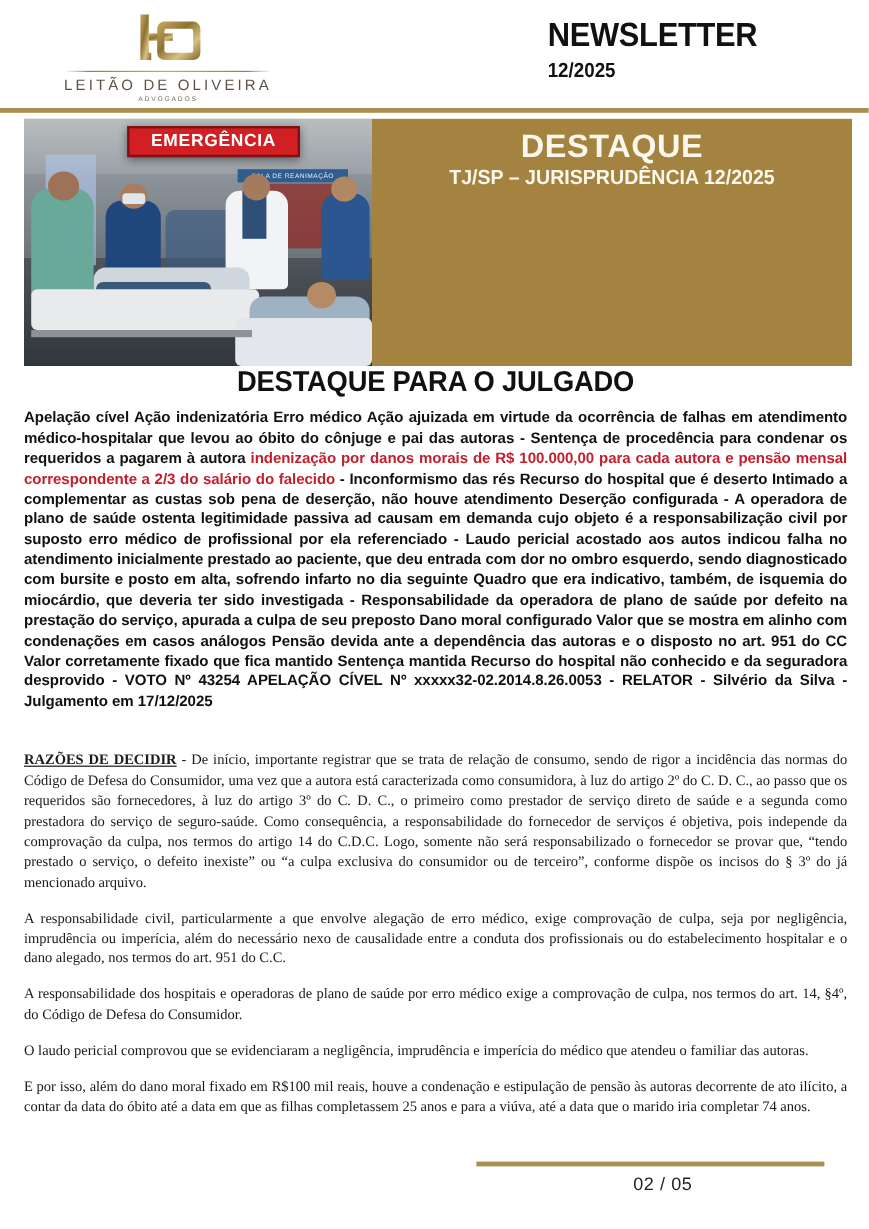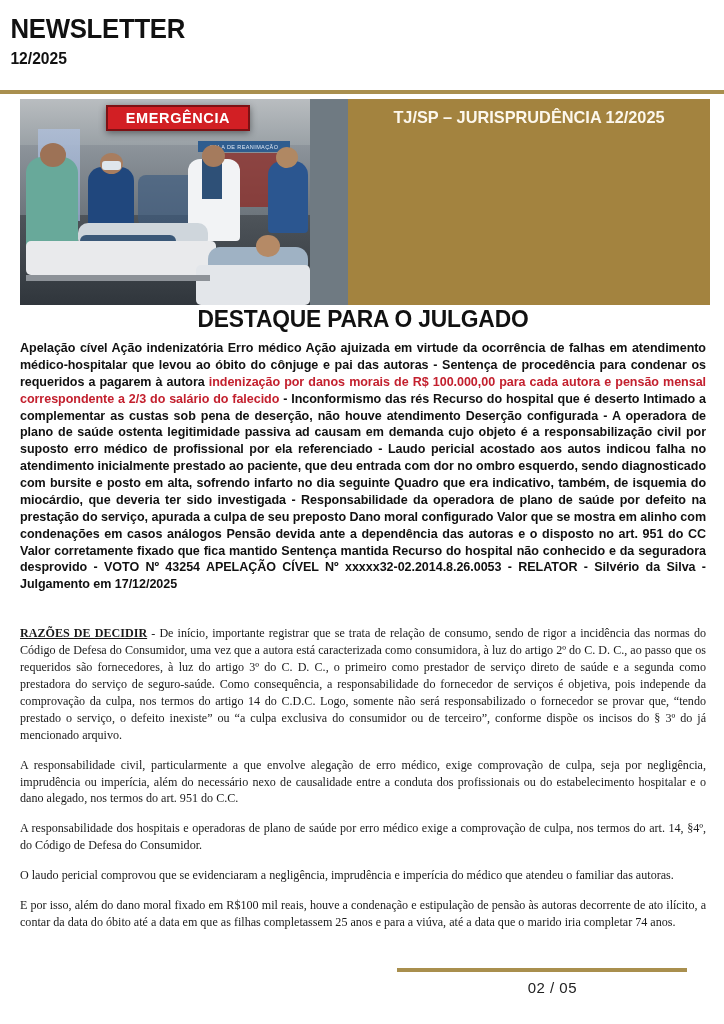--- a/index.html
+++ b/index.html
@@ -91,21 +91,21 @@
   
   .hero {
     position: absolute;
     left: 20px;
     top: 99px;
     width: 690px;
     height: 206px;
     display: flex;
   }
   .hero-photo {
-    width: 328px;
+    width: 290px;
     height: 206px;
     position: relative;
     overflow: hidden;
     background: #6f7a82;
   }
   .hero-gold {
     flex: 1;
     background: #a3833f;
     color: #fdf6e6;
     padding: 8px 16px 0 16px;
@@ -238,20 +238,41 @@
     font-size: 15px;
     color: #222222;
     letter-spacing: .5px;
   }
 </style>
 </head>
 <body>
 
 <div class="header">
 
+  <div class="brand">
+    <div class="brand-mark">
+      <svg width="86" height="48" viewBox="0 0 86 48" xmlns="http://www.w3.org/2000/svg">
+        <defs>
+          <linearGradient id="gmet" x1="0" y1="0" x2="1" y2="1">
+            <stop offset="0%" stop-color="#c9ab63"></stop>
+            <stop offset="40%" stop-color="#8e7233"></stop>
+            <stop offset="70%" stop-color="#d8c27f"></stop>
+            <stop offset="100%" stop-color="#7d6429"></stop>
+          </linearGradient>
+        </defs>
+        <path d="M20 4 L27 4 L27 36 L29 36 L29 42 L20 42 Z" fill="url(#gmet)"></path>
+        <path d="M27 20 L47 20 L47 26 L27 26 Z" fill="url(#gmet)"></path>
+        <path d="M40 10 h24 a6 6 0 0 1 6 6 v20 a6 6 0 0 1 -6 6 h-24 a6 6 0 0 1 -6 -6 v-20 a6 6 0 0 1 6 -6 z
+                 M42 16 a2 2 0 0 0 -2 2 v16 a2 2 0 0 0 2 2 h20 a2 2 0 0 0 2 -2 v-16 a2 2 0 0 0 -2 -2 z" fill="url(#gmet)" fill-rule="evenodd"></path>
+      </svg>
+    </div>
+    <div class="brand-rule"></div>
+    <div class="brand-name">LEITÃO DE OLIVEIRA</div>
+    <div class="brand-sub">ADVOGADOS</div>
+  </div>
 
   <div class="head-right">
     <div class="nl-title">NEWSLETTER</div>
     <div class="nl-date">12/2025</div>
   </div>
 </div>
 <div class="top-rule"></div>
 
 <div class="hero">
 
@@ -281,20 +302,21 @@
     <div class="ph ph-patient1"></div>
       <div class="ph ph-blanket1"></div>
       <div class="ph ph-gurney1"></div>
     <div class="ph ph-patient2"></div>
       <div class="ph ph-head5"></div>
       <div class="ph ph-gurney2"></div>
     <div class="ph ph-rail"></div>
   </div>
 
   <div class="hero-gold">
+    <div class="destaque-title">DESTAQUE</div>
     <div class="destaque-sub">TJ/SP – JURISPRUDÊNCIA 12/2025</div>
   </div>
 </div>
 
 <div class="content">
 
   <div class="julgado-head">DESTAQUE PARA O JULGADO</div>
 
   <div class="bold-para"><span>Apelação cível Ação indenizatória Erro médico Ação ajuizada em virtude da ocorrência de falhas em atendimento médico-hospitalar que levou ao óbito do cônjuge e pai das autoras - Sentença de procedência para condenar os requeridos a pagarem à autora </span><span class="red">indenização por danos morais de R$ 100.000,00 para cada autora e pensão mensal correspondente a 2/3 do salário do falecido</span><span> - Inconformismo das rés Recurso do hospital que é deserto Intimado a complementar as custas sob pena de deserção, não houve atendimento Deserção configurada - A operadora de plano de saúde ostenta legitimidade passiva ad causam em demanda cujo objeto é a responsabilização civil por suposto erro médico de profissional por ela referenciado - Laudo pericial acostado aos autos indicou falha no atendimento inicialmente prestado ao paciente, que deu entrada com dor no ombro esquerdo, sendo diagnosticado com bursite e posto em alta, sofrendo infarto no dia seguinte Quadro que era indicativo, também, de isquemia do miocárdio, que deveria ter sido investigada - Responsabilidade da operadora de plano de saúde por defeito na prestação do serviço, apurada a culpa de seu preposto Dano moral configurado Valor que se mostra em alinho com condenações em casos análogos Pensão devida ante a dependência das autoras e o disposto no art. 951 do CC Valor corretamente fixado que fica mantido Sentença mantida Recurso do hospital não conhecido e da seguradora desprovido - VOTO Nº 43254 APELAÇÃO CÍVEL Nº xxxxx32-02.2014.8.26.0053 - RELATOR  - Silvério da Silva  - Julgamento em 17/12/2025</span></div>
 

